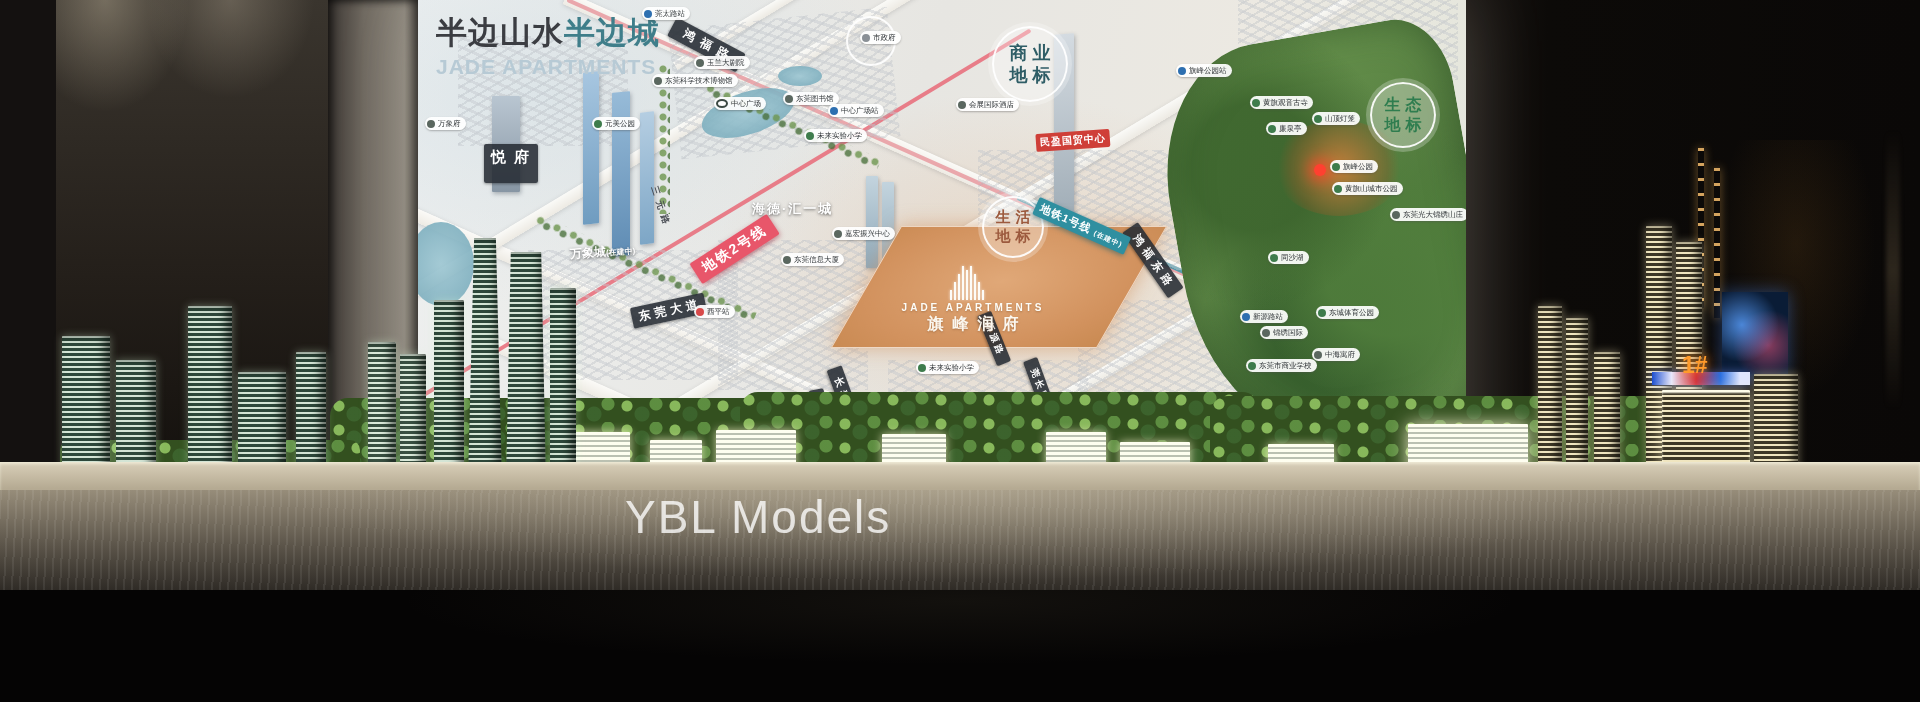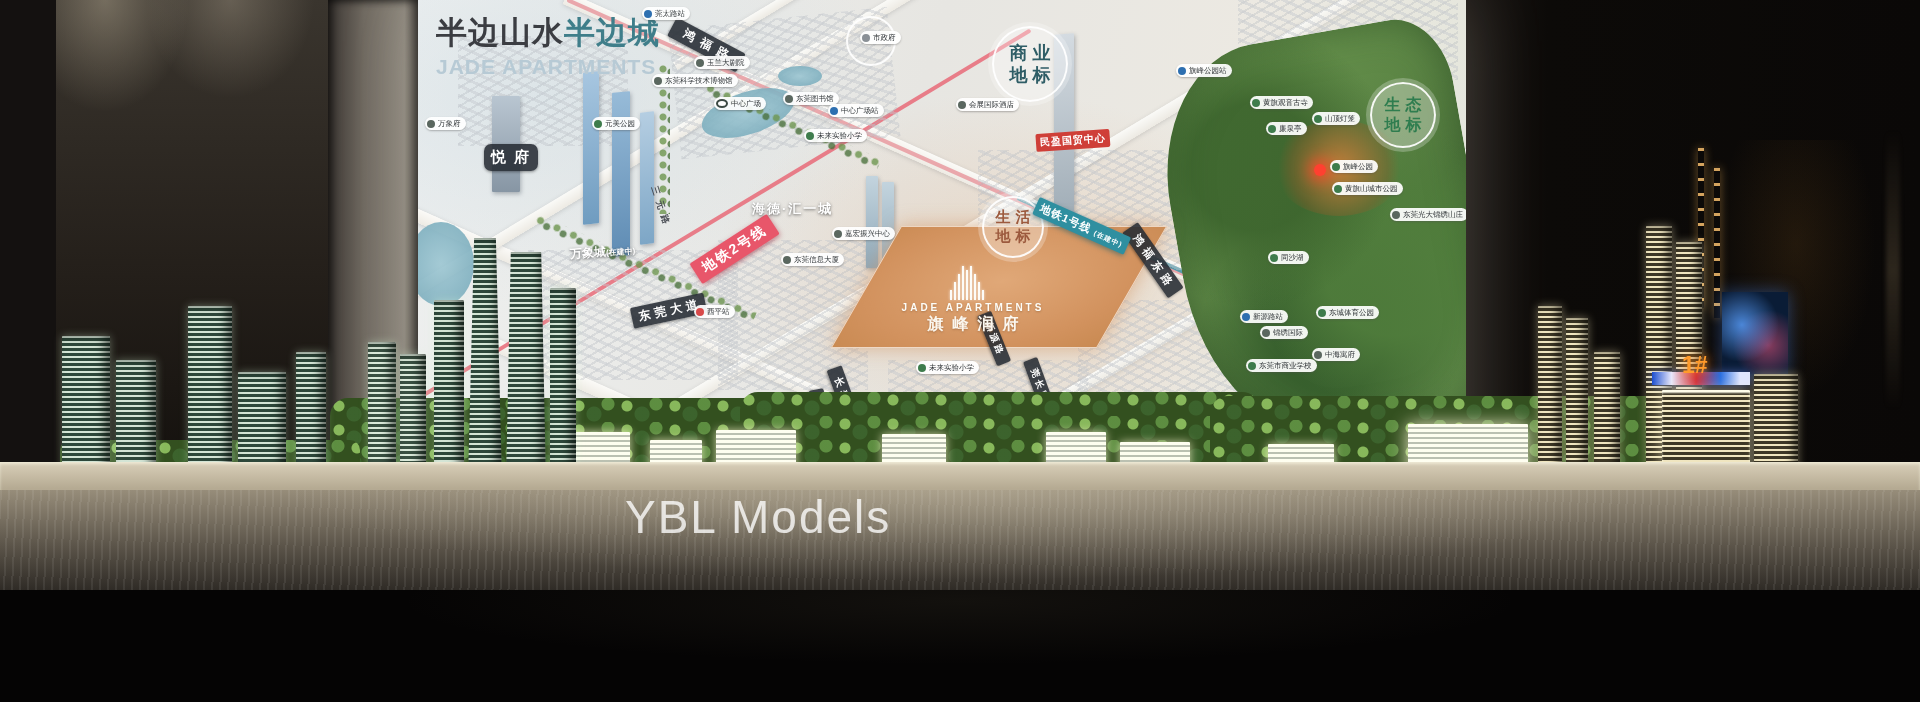--- a/index.html
+++ b/index.html
@@ -253,21 +253,21 @@
     <div class="banner b-dark" style="left:416px;top:360px;width:56px;font-size:10px;letter-spacing:4px;padding:1px 0 1px 3px;transform:rotate(70deg);">长泰路</div>
     <div class="banner b-dark" style="left:566px;top:306px;width:52px;font-size:9px;letter-spacing:3px;padding:1px 0 1px 2px;transform:rotate(68deg);">新源路</div>
     <div class="banner b-dark" style="left:612px;top:352px;width:52px;font-size:9px;letter-spacing:3px;padding:1px 0 1px 2px;transform:rotate(70deg);">莞长路</div>
     <div class="banner b-dark" style="left:398px;top:382px;width:58px;font-size:9px;letter-spacing:3px;padding:1px 0 1px 2px;transform:rotate(80deg);">莞惠城际</div>
     <div class="banner b-m2" style="left:278px;top:262px;width:92px;font-size:14px;letter-spacing:2px;padding:3px 0;transform:rotate(-33deg);">地铁2号线</div>
     <div class="banner b-m1" style="left:618px;top:196px;font-size:11px;letter-spacing:1px;padding:2px 5px;transform:rotate(24deg);">
       <span>地铁1号线</span>
       <span style="font-size:7px;">(在建中)</span>
     </div>
     <div class="banner b-red" style="left:618px;top:134px;width:74px;font-size:10px;letter-spacing:1px;padding:2px 0;transform:rotate(-4deg);">民盈国贸中心</div>
-    <div class="banner b-dark" style="left:66px;top:144px;width:48px;font-size:15px;letter-spacing:8px;padding:4px 0 4px 6px;border-radius:7px;">悦府</div>
+    <div class="banner b-dark" style="left:66px;top:144px;width:48px;font-size:15px;letter-spacing:8px;padding:4px 0 16px 6px;">悦府</div>
     <div class="plainlabel" style="left:152px;top:246px;font-size:12px;transform:rotate(-4deg);">
       <span>万象城</span><span style="font-size:8px;">(在建中)</span>
     </div>
     <div class="plainlabel" style="left:334px;top:200px;font-size:13px;letter-spacing:2px;">海德·汇一城</div>
 
     <div id="gov-ring" class="abs"></div>
     <div class="badge k-metro" style="left:224px;top:7px;">
         <span class="dot"></span>
         <span>莞太路站</span>
       </div>

